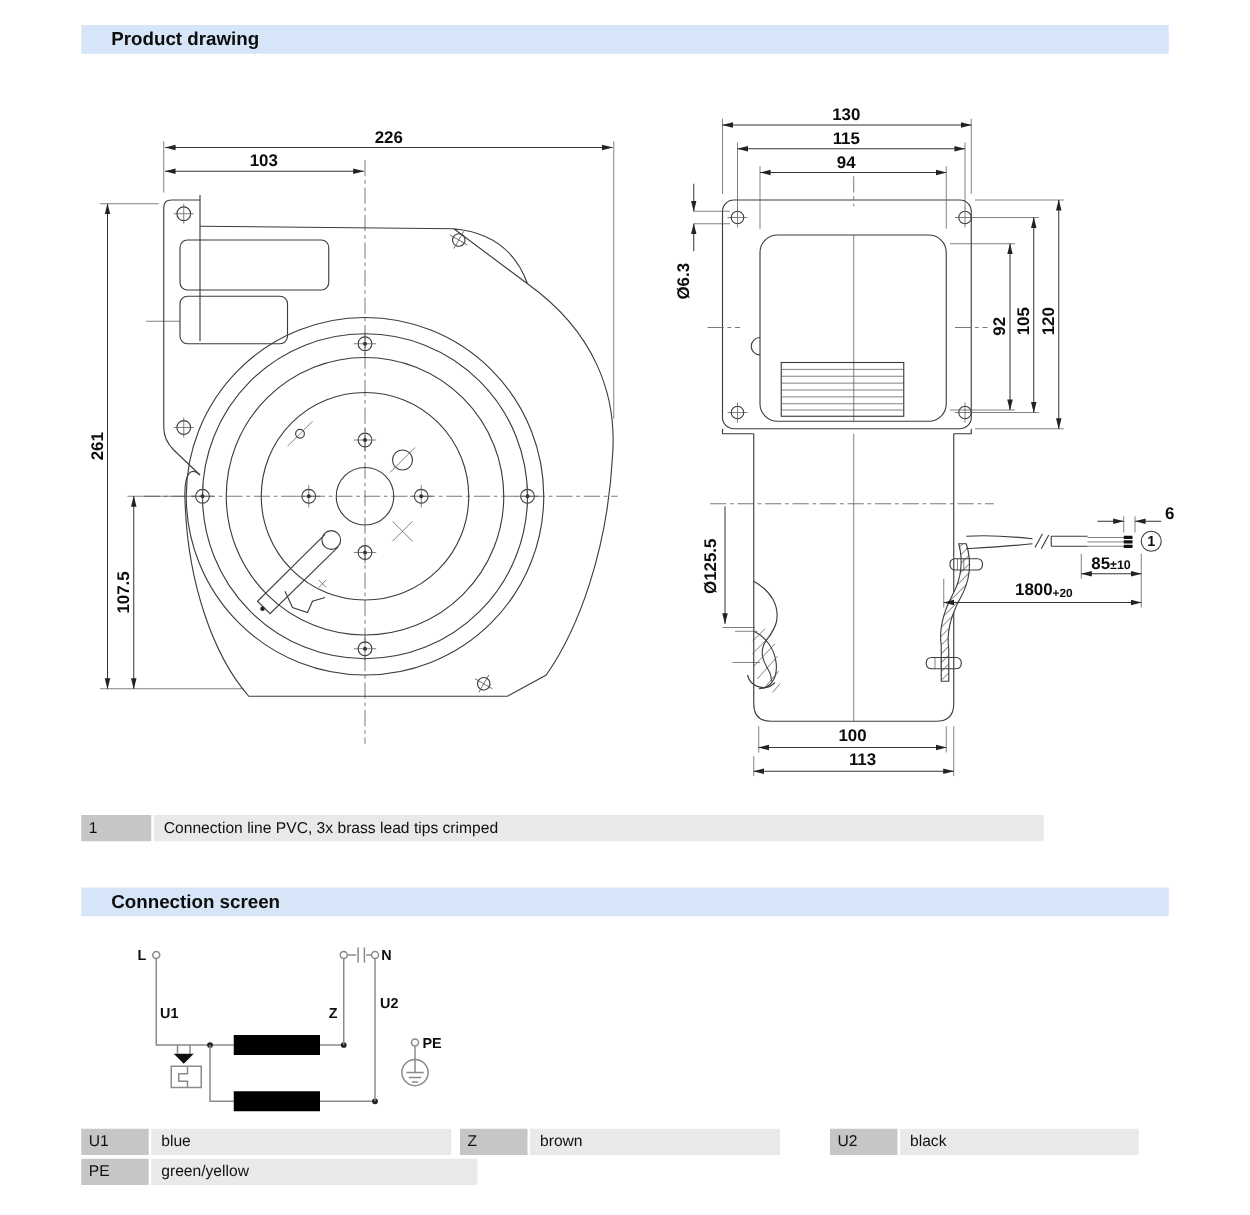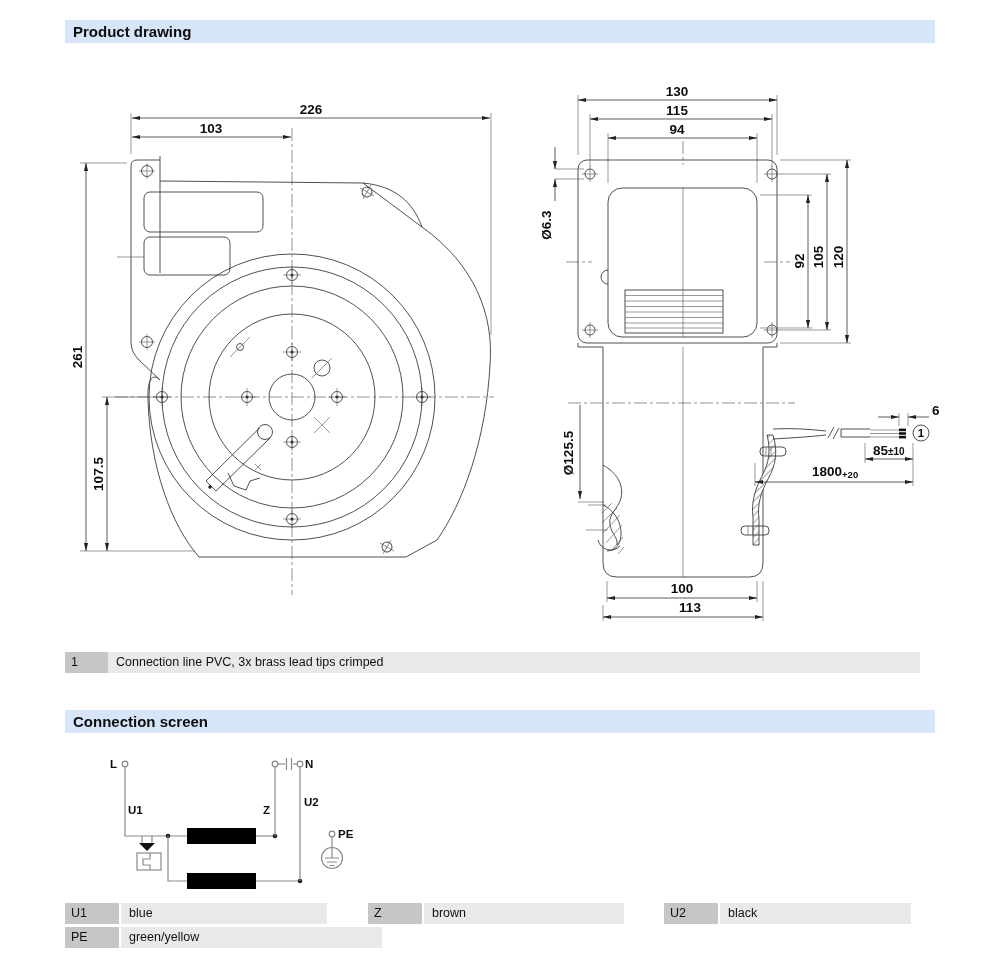--- a/index.html
+++ b/index.html
@@ -1,18 +1,18 @@
 <!DOCTYPE html>
 <html><head>
 <meta charset="utf-8">
 <style>
   html,body{margin:0;padding:0;background:#fff;}
   body{width:1000px;height:972px;position:relative;font-family:"Liberation Sans",sans-serif;color:#111;}
   .hdr{position:absolute;left:65px;width:870px;height:23px;background:#d7e5f8;
-       font-size:15px;font-weight:bold;line-height:23px;padding-left:8px;box-sizing:border-box;color:#0d0d0d;}
+       font-size:15px;font-weight:bold;line-height:23px;padding-left:24px;box-sizing:border-box;color:#0d0d0d;}
   .cell{position:absolute;height:21px;font-size:12.5px;line-height:21px;box-sizing:border-box;
         white-space:nowrap;overflow:hidden;}
   .lbl{background:#c6c6c6;padding-left:6px;}
   .val{background:#e9e9e9;padding-left:8px;}
   svg{position:absolute;overflow:visible;}
   svg text{font-family:"Liberation Sans",sans-serif;fill:#0d0d0d;font-weight:bold;}
   .ln{stroke:#3c3c3c;stroke-width:0.9;fill:none;}
   .thin{stroke:#555;stroke-width:0.6;fill:none;}
   .cl{stroke:#666;stroke-width:0.7;fill:none;stroke-dasharray:13 3 3 3;}
   .dim{stroke:#333;stroke-width:0.8;fill:none;}
@@ -297,21 +297,21 @@
     <text class="dt" x="142" y="508" text-anchor="middle">100</text>
   </g>
   <g>
     <path class="thin" d="M63,520 V536 M223,496 V536"></path>
     <path class="dim" d="M63,532 H223" marker-start="url(#mB)" marker-end="url(#mB)"></path>
     <text class="dt" x="150" y="527" text-anchor="middle">113</text>
   </g>
 </svg>
 
 <div class="cell lbl" style="left:65px;top:652px;width:56px">1</div>
-<div class="cell val" style="left:108px;top:652px;width:812px">Connection line PVC, 3x brass lead tips crimped</div>
+<div class="cell val" style="left:123px;top:652px;width:712px">Connection line PVC, 3x brass lead tips crimped</div>
 
 <div class="hdr" style="top:710px">Connection screen</div>
 
 <svg style="left:95px;top:748px" width="300" height="155" viewBox="0 0 300 155">
 
   <circle class="cw" cx="30" cy="16" r="2.8" fill="#fff"></circle>
   <text class="ct" x="15" y="20">L</text>
   <path class="cw" d="M30,19 V88 H92"></path>
   <text class="ct" x="33" y="66">U1</text>
 
@@ -347,19 +347,19 @@
   <g>
     <circle class="cw" cx="237" cy="86" r="2.8" fill="#fff"></circle>
     <path class="cw" d="M237,89 V100"></path>
     <circle class="cw" cx="237" cy="110" r="10.5"></circle>
     <path class="cw" d="M237,100 V110 M230,110 H244 M232,114 H242 M234.5,117.5 H239.5"></path>
   </g>
   <text class="ct" x="243" y="90">PE</text>
 </svg>
 
 <div class="cell lbl" style="left:65px;top:903px;width:54px">U1</div>
-<div class="cell val" style="left:121px;top:903px;width:206px">blue</div>
+<div class="cell val" style="left:121px;top:903px;width:240px">blue</div>
 <div class="cell lbl" style="left:368px;top:903px;width:54px">Z</div>
 <div class="cell val" style="left:424px;top:903px;width:200px">brown</div>
 <div class="cell lbl" style="left:664px;top:903px;width:54px">U2</div>
 <div class="cell val" style="left:720px;top:903px;width:191px">black</div>
 <div class="cell lbl" style="left:65px;top:927px;width:54px">PE</div>
 <div class="cell val" style="left:121px;top:927px;width:261px">green/yellow</div>
 
 </body></html>

